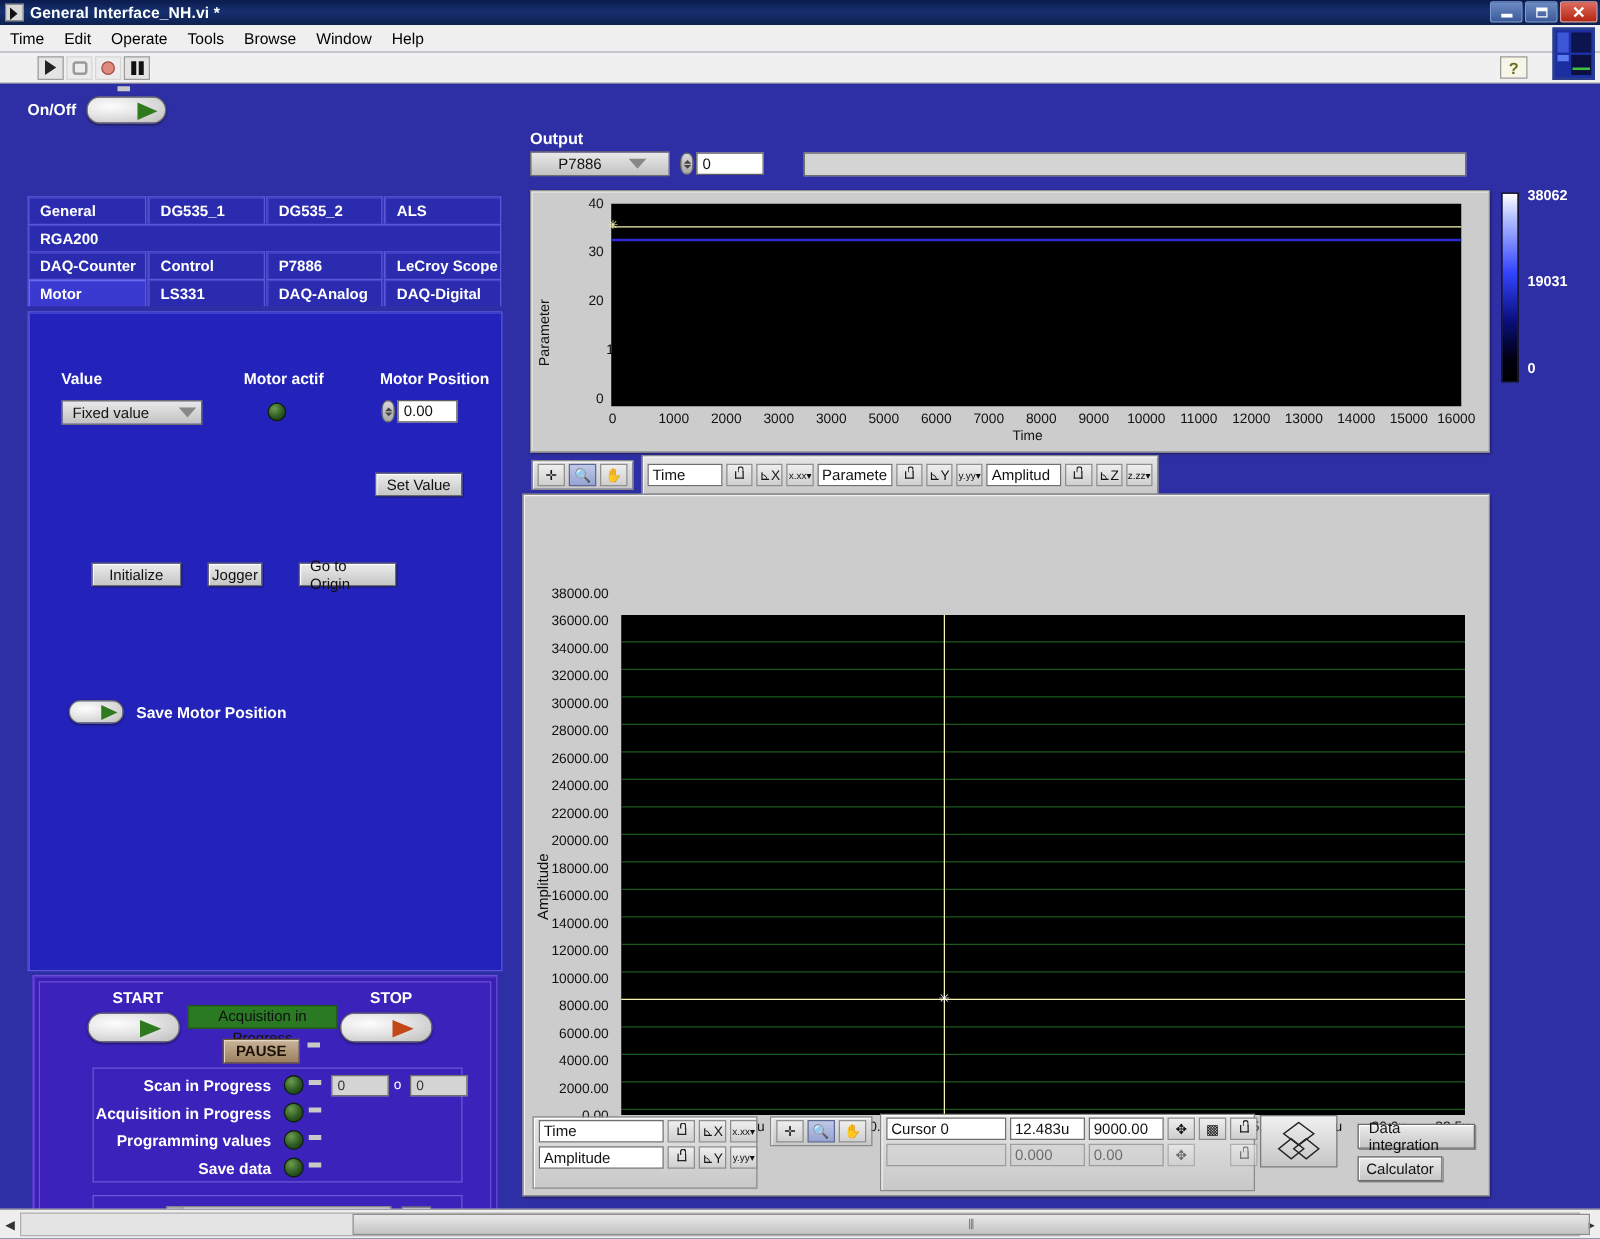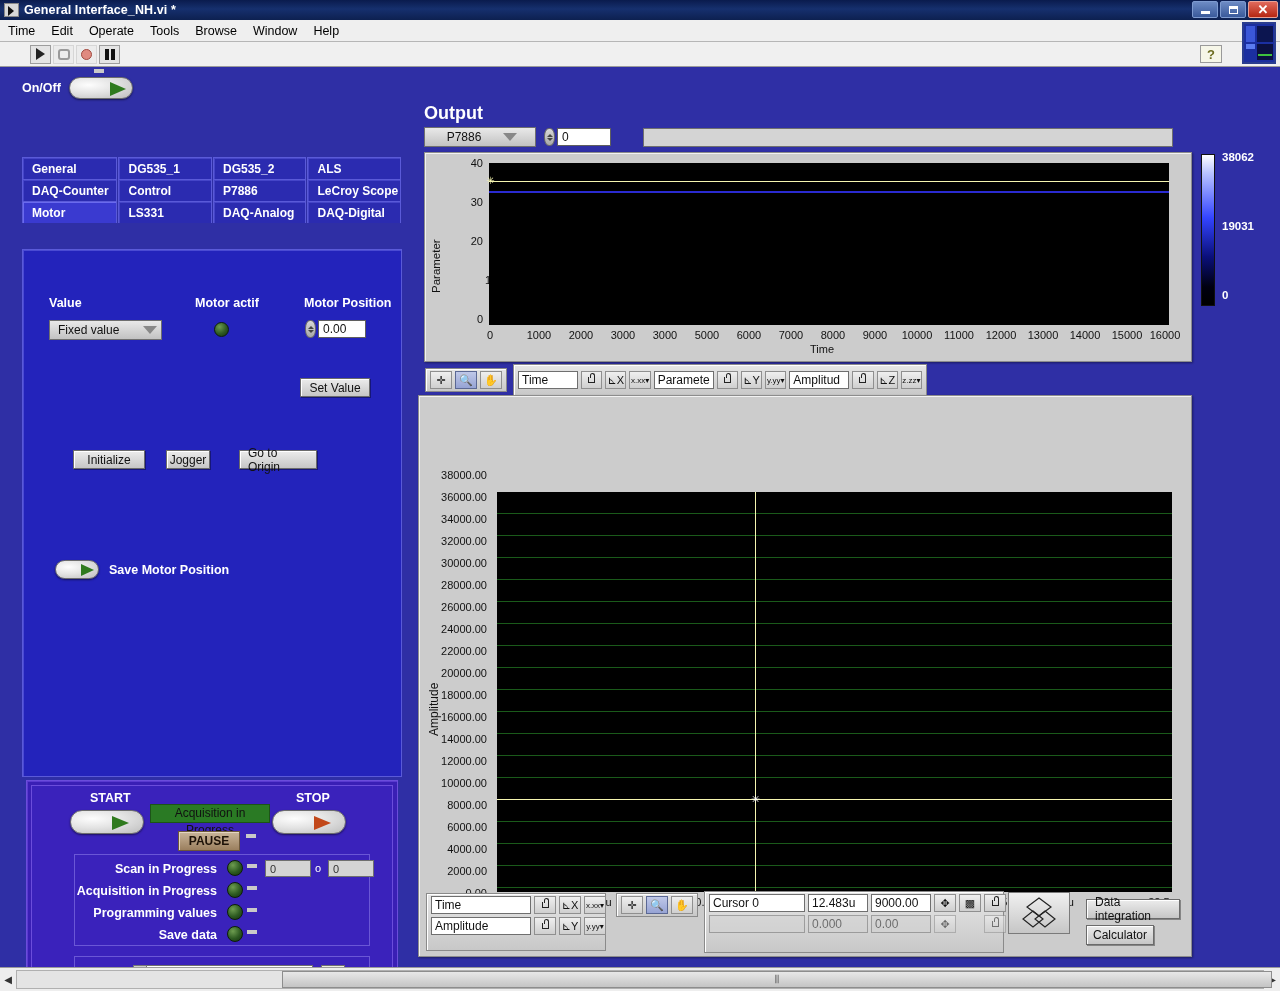--- a/index.html
+++ b/index.html
@@ -182,21 +182,21 @@
     width:14px;height:18px;background:#d0d0d0;border:1px solid #777; flex:none;
     display:flex;align-items:center;justify-content:center;font-size:9px;color:#333;
   }
   .folderbtn{
     width:24px;height:19px;background:linear-gradient(180deg,#efefe2,#cfcfc0);
     border:1px solid #6f6f6f; display:flex;align-items:center;justify-content:center;
   }
 
   
   .output-area{ position:absolute; left:424px; top:36px; width:752px;}
-  .out-label{ color:#fff; font-size:18px; font-weight:bold; margin-bottom:3px;}
+  .out-label{ color:#fff; font-size:13px; font-weight:bold; margin-bottom:3px;}
 
   
   .chart-shell{
     background:#cccccc; border:1px solid #8d8d8d;
     box-shadow: inset 1px 1px 0 #f2f2f2, 1px 1px 2px rgba(0,0,0,.4);
     position:absolute;
   }
   .plot{ position:absolute; background:#000; }
   .axis-lbl{ position:absolute; font-size:11px; color:#111; }
   .ytick{ position:absolute; font-size:11px; color:#111; text-align:right; white-space:nowrap;}
@@ -309,20 +309,23 @@
       </div>
       <div class="rocker-led"></div>
     </div>
 
     <div class="tabs">
       <div class="tab-row">
         <div class="tab w1">General</div>
         <div class="tab w2">DG535_1</div>
         <div class="tab w2">DG535_2</div>
         <div class="tab w2">ALS</div>
+      </div>
+      <div class="tab-row">
+        <div class="tab wide">RGA200</div>
       </div>
       <div class="tab-row">
         <div class="tab w1">DAQ-Counter</div>
         <div class="tab w2">Control</div>
         <div class="tab w2">P7886</div>
         <div class="tab w2">LeCroy Scope</div>
       </div>
       <div class="tab-row">
         <div class="tab w1 selected">Motor</div>
         <div class="tab w2">LS331</div>

